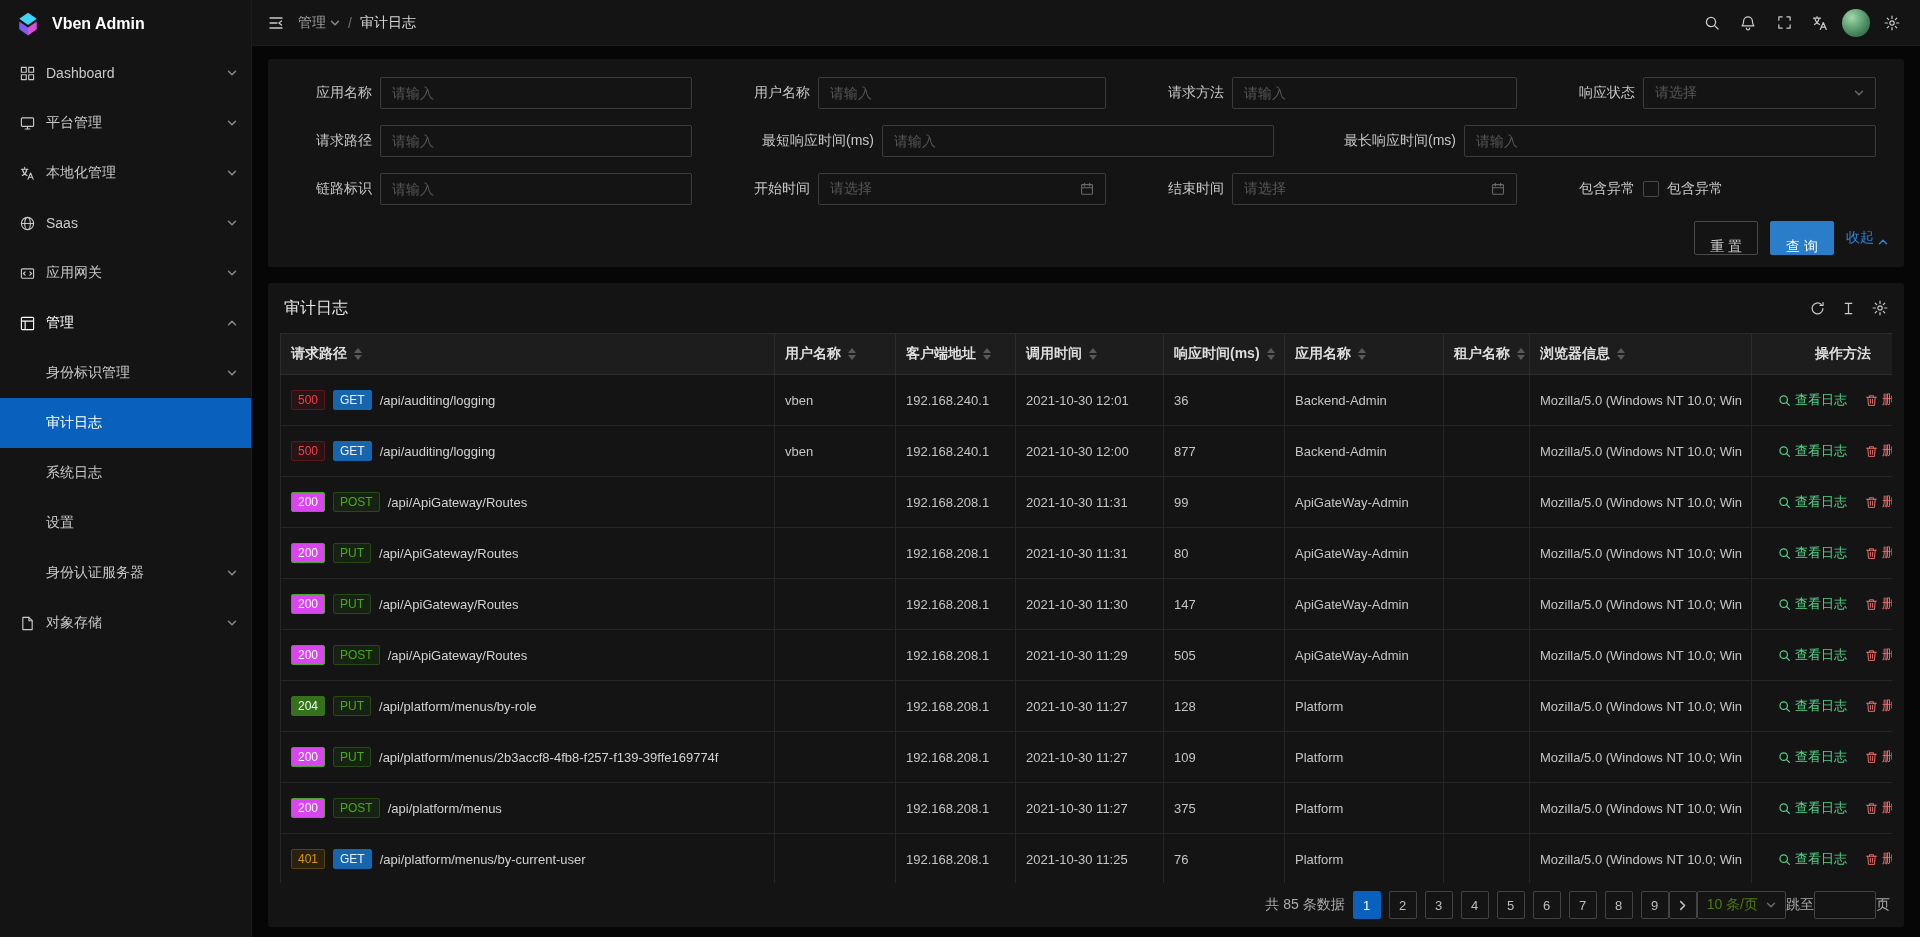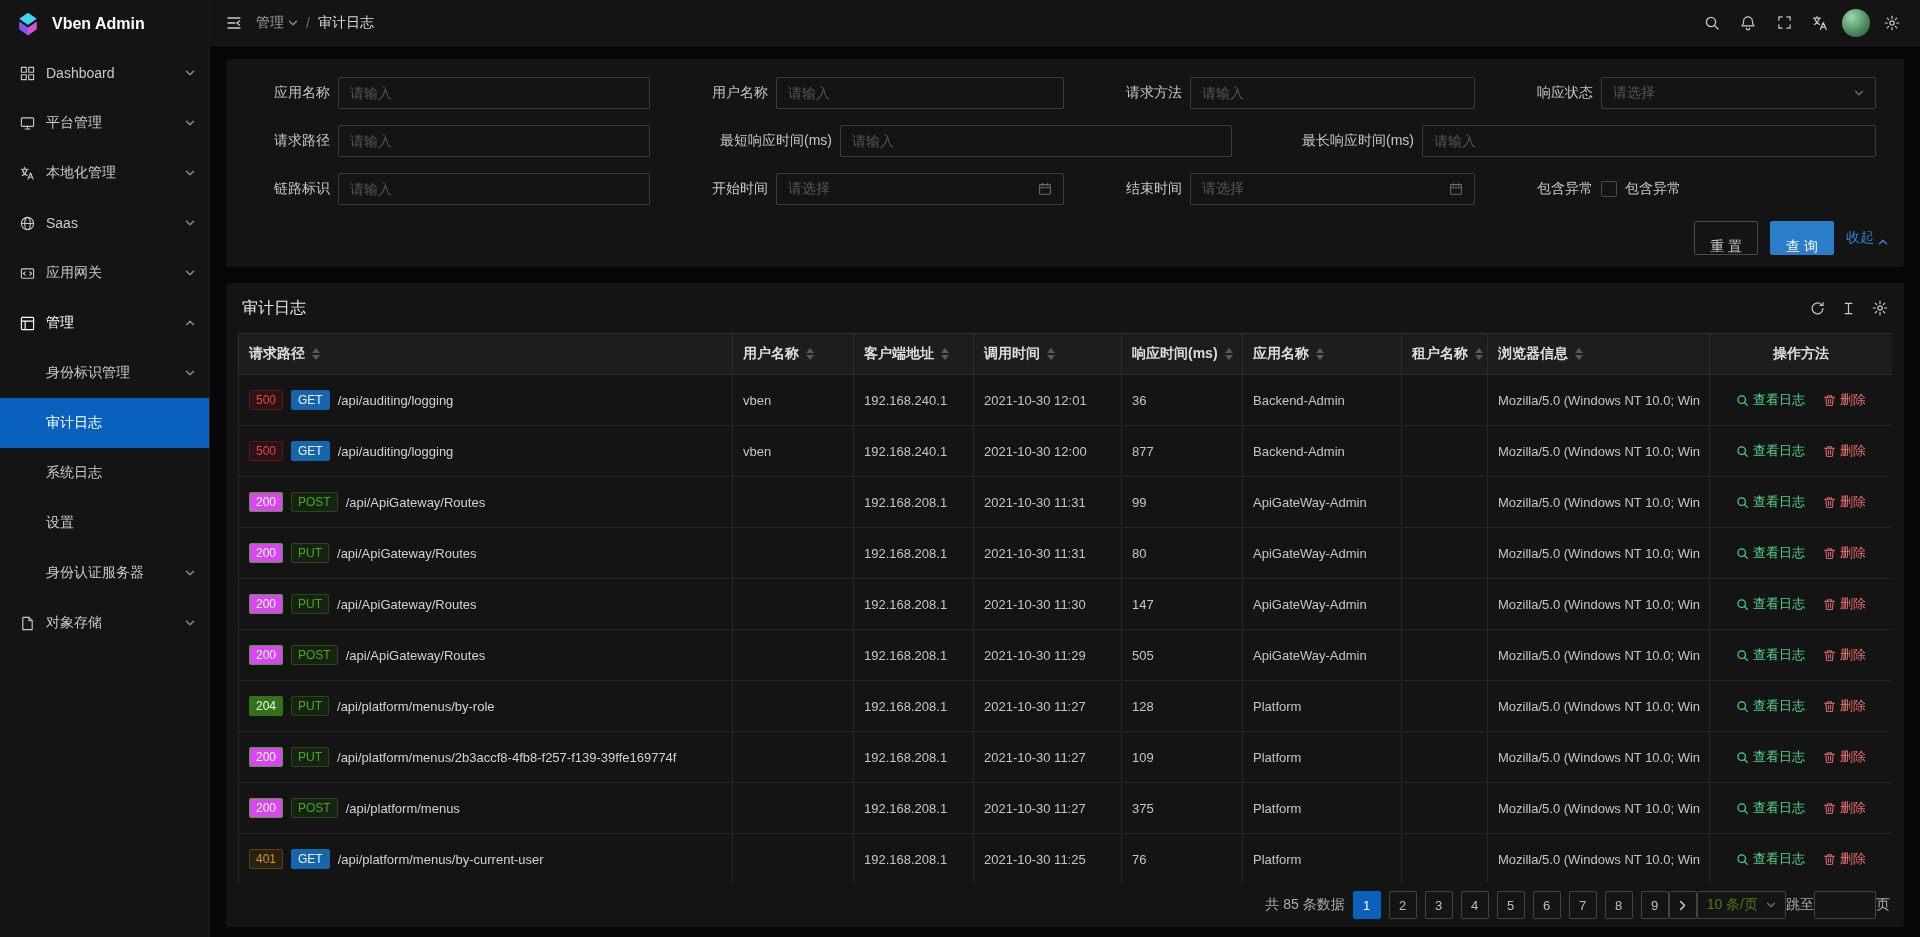--- a/index.html
+++ b/index.html
@@ -1,20 +1,20 @@
 <!DOCTYPE html>
 <html><head>
 <meta charset="utf-8">
 <style>
   *{margin:0;padding:0;box-sizing:border-box}
   html,body{width:1920px;height:937px;overflow:hidden;background:#060606;
     font-family:"Liberation Sans","DejaVu Sans",sans-serif;}
   .app{display:flex;width:1920px;height:937px;color:#c9c9c9;font-size:14px}
   
-  .sidebar{width:210px;flex-shrink:0;background:#141414;border-right:1px solid #1d1d1d;display:flex;flex-direction:column}
+  .sidebar{width:252px;flex-shrink:0;background:#141414;border-right:1px solid #1d1d1d;display:flex;flex-direction:column}
   .logo{height:48px;display:flex;align-items:center;gap:10px;padding:0 14px;cursor:pointer}
   .logo-text{color:#fff;font-weight:700;font-size:16px;white-space:nowrap}
   .menu{flex:1;overflow:hidden}
   .menu-item{height:50px;display:flex;align-items:center;gap:10px;padding:0 14px 0 20px;cursor:pointer;color:#c9c9c9}
   .menu-item.open{color:#fff}
   .mi-icon{width:16px;height:16px;display:flex;align-items:center;color:inherit;flex-shrink:0}
   .mi-label{flex:1;font-size:14px;white-space:nowrap;overflow:hidden;text-overflow:ellipsis}
   .mi-caret{color:#8a8a8a;display:flex;align-items:center}
   .menu-sub{height:50px;display:flex;align-items:center;padding:0 14px 0 46px;cursor:pointer;color:#c9c9c9}
   .menu-sub.active{background:#0960bd;color:#fff}

